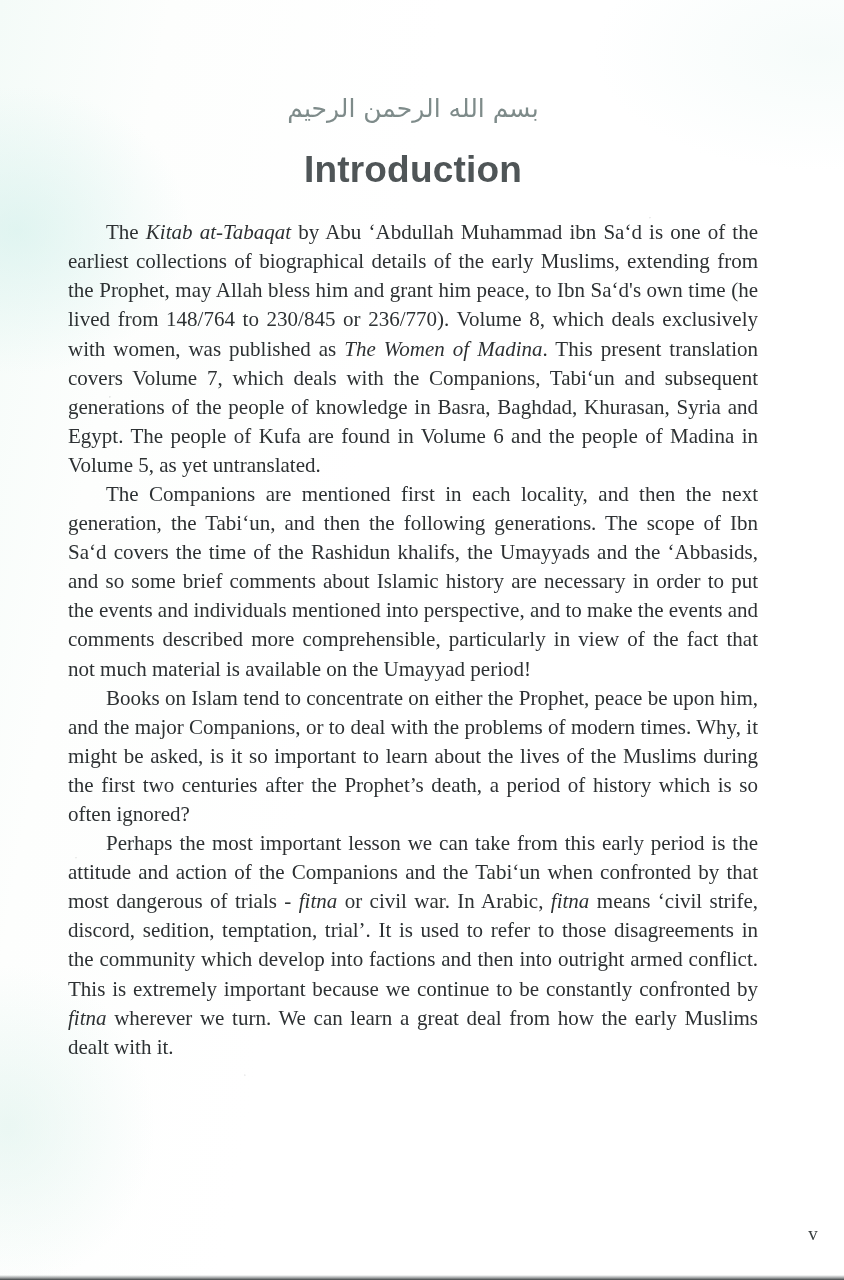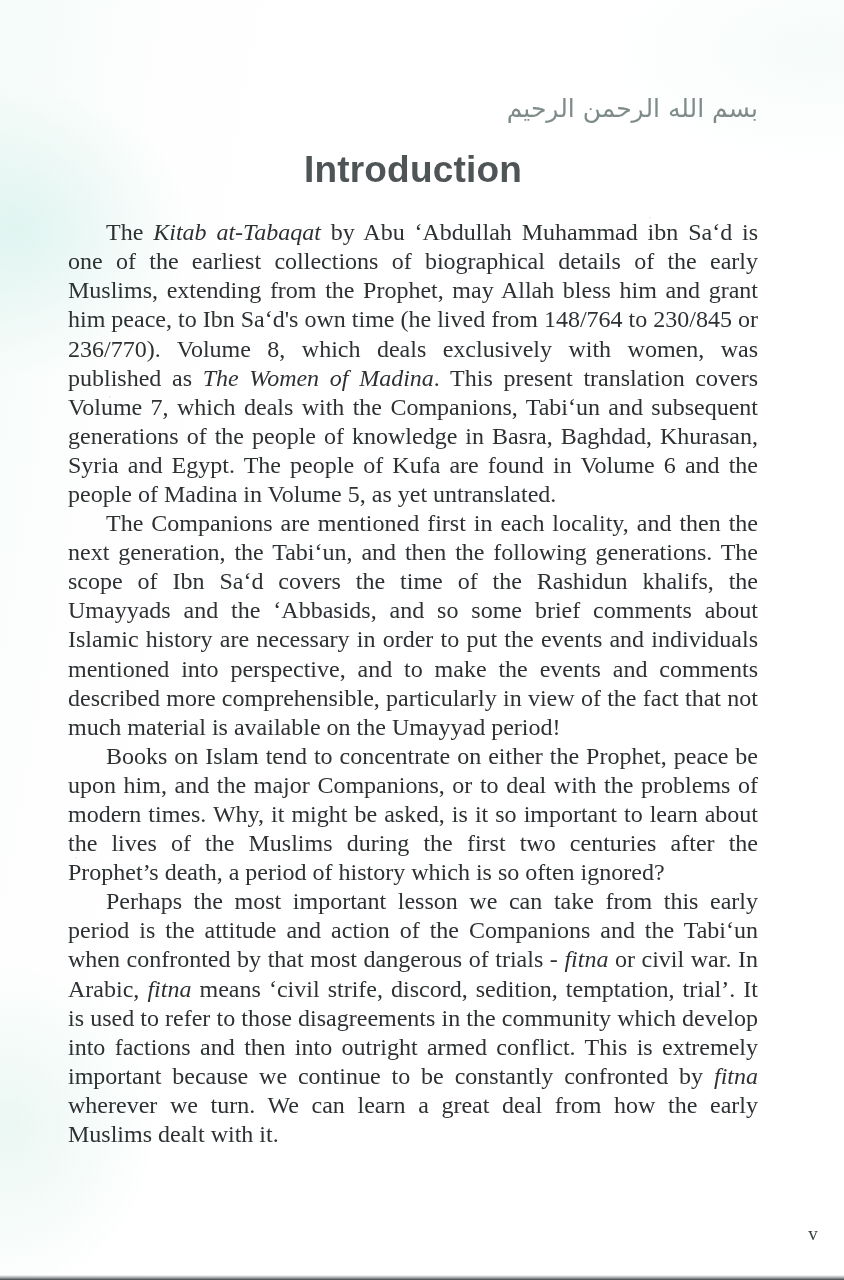--- a/index.html
+++ b/index.html
@@ -41,20 +41,21 @@
     position: absolute;
     left: 68px;
     top: 0;
     width: 690px;
     height: 1280px;
   }
 
   .basmala {
     margin: 0;
     padding-top: 92px;
+    text-align: center;
     font-family: "DejaVu Sans", sans-serif;
     font-size: 25px;
     line-height: 1.35;
     color: #7e8b8a;
     direction: rtl;
     letter-spacing: 1px;
     font-weight: 400;
   }
 
   .chapter-title {
@@ -66,21 +67,21 @@
     font-size: 37px;
     line-height: 1.2;
     color: #4f5557;
     letter-spacing: 0.2px;
   }
 
   .body-text {
     margin: 0;
     padding-top: 26px;
     color: #2d3133;
-    font-size: 24px;
+    font-size: 21px;
     line-height: 29.1px;
     text-align: justify;
     text-justify: inter-word;
     -webkit-hyphens: none;
     hyphens: none;
   }
 
   .body-text p {
     margin: 0;
     text-indent: 38px;

